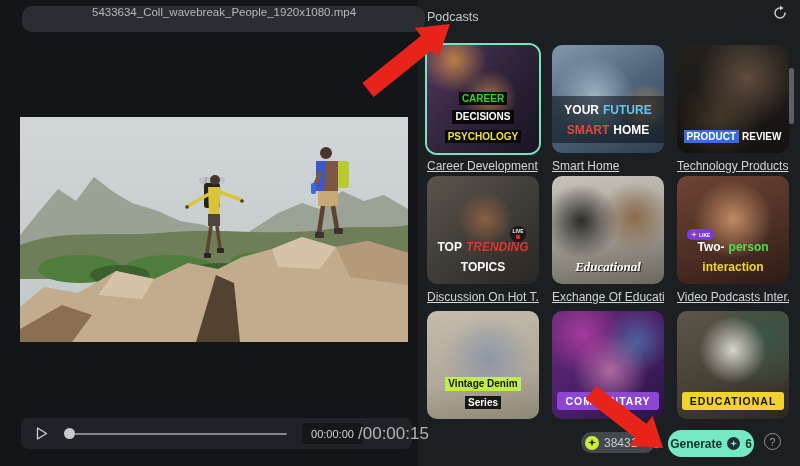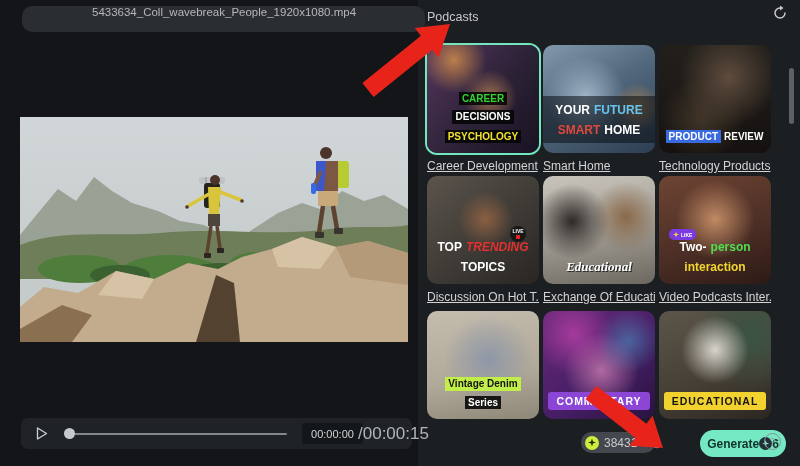--- a/index.html
+++ b/index.html
@@ -21,21 +21,21 @@
   .video-frame{position:absolute;left:20px;top:117px;width:388px;height:225px;overflow:hidden;background:#0c0e10;}
   
   .player-bar{position:absolute;left:21px;top:418px;width:391px;height:31px;background:#1f2327;border-radius:7px;}
   .play-btn{position:absolute;left:15px;top:9px;width:12px;height:13px;}
   .slider{position:absolute;left:44px;top:14px;width:222px;height:3px;}
   .slider-track{position:absolute;left:0;right:0;top:1px;height:1.6px;background:#84888c;border-radius:1px;}
   .slider-handle{position:absolute;left:-1px;top:-4px;width:11px;height:11px;border-radius:50%;background:#c6cacd;}
   .time-box{position:absolute;left:281px;top:5px;width:61px;height:21px;background:#141719;border-radius:3px;color:#d2d4d6;font-size:11px;display:flex;align-items:center;justify-content:center;}
   .time-total{position:absolute;left:337px;top:5px;height:21px;display:flex;align-items:center;color:#b2b5b7;font-size:17px;}
   
-  .tpl-row{position:absolute;left:427px;display:flex;gap:4px;}
+  .tpl-row{position:absolute;left:427px;display:flex;gap:13px;}
   .tpl-cell{position:relative;width:112px;}
   .tpl-card{position:relative;width:112px;height:108px;border-radius:10px;overflow:hidden;cursor:pointer;}
   .tpl-card.selected{box-shadow:0 0 0 2px var(--selection,#74e6bd);}
   .tpl-cap{margin-top:6px;font-size:12px;color:#d2d4d6;white-space:nowrap;overflow:hidden;text-decoration:underline;}
   .ov{position:absolute;left:0;right:0;bottom:8px;text-align:center;line-height:1.15;}
   .ov .ln{margin:1px 0;}
   .wd{display:inline-block;font-weight:bold;font-size:10px;padding:0 1px;margin:0 1px;white-space:nowrap;}
   .wd.chip{background:rgba(5,5,5,.88);padding:1px 3px;}
   .wd.serif{font-family:"Liberation Serif",serif;font-style:italic;font-size:13px;text-shadow:1px 1px 0 #222;}
   .wd.big{font-size:12px;}
@@ -57,21 +57,21 @@
   .bg-t7{background:radial-gradient(circle at 55% 45%,#8e97a8 0%,transparent 52%),linear-gradient(170deg,#c4bcae 0%,#b0a898 60%,#8d8777 100%);}
   .bg-t8{background:radial-gradient(circle at 28% 22%,rgba(240,80,200,.5),transparent 34%),radial-gradient(circle at 76% 28%,rgba(80,200,240,.4),transparent 28%),radial-gradient(circle at 52% 55%,#b06aa0 0%,transparent 45%),linear-gradient(140deg,#6a2a7a 0%,#471f66 55%,#291340 100%);}
   .bg-t9{background:radial-gradient(circle at 50% 36%,#d8d4cc 0%,transparent 38%),radial-gradient(circle at 82% 22%,#3a5444 0%,transparent 45%),linear-gradient(160deg,#5c564a 0%,#443e34 60%,#2b2721 100%);}
   
   .credits-pill{position:absolute;left:581px;top:432px;height:21px;border-radius:11px;background:#43484e;display:flex;align-items:center;padding:0 8px 0 4px;gap:5px;cursor:pointer;}
   .credit-coin{width:14px;height:14px;border-radius:50%;background:var(--coin,#cdef3c);display:flex;align-items:center;justify-content:center;}
   .credit-coin .spark{width:8px;height:8px;background:#23270c;clip-path:polygon(50% 0,62% 38%,100% 50%,62% 62%,50% 100%,38% 62%,0 50%,38% 38%);}
   .credits-num{font-size:12px;color:#c9cbcd;}
   .credits-plus{font-size:12px;color:#c9cbcd;margin-left:-2px;}
   .mini-refresh{position:absolute;left:650px;top:437px;width:13px;height:13px;}
-  .generate-btn{position:absolute;left:700px;top:430px;width:86px;height:27px;border-radius:14px;background:var(--accent,#74e9c4);display:flex;align-items:center;justify-content:center;cursor:pointer;}
+  .generate-btn{position:absolute;left:668px;top:430px;width:86px;height:27px;border-radius:14px;background:var(--accent,#74e9c4);display:flex;align-items:center;justify-content:center;gap:5px;cursor:pointer;}
   .generate-label{font-size:12px;font-weight:bold;color:#12302a;}
   .gen-coin{width:13px;height:13px;border-radius:50%;background:#213038;display:flex;align-items:center;justify-content:center;}
   .gen-coin .spark{width:7px;height:7px;background:#8fe9cc;clip-path:polygon(50% 0,62% 38%,100% 50%,62% 62%,50% 100%,38% 62%,0 50%,38% 38%);}
   .gen-count{font-size:12px;font-weight:bold;color:#12302a;}
   .help-btn{position:absolute;left:764px;top:433px;width:17px;height:17px;border-radius:50%;border:1.4px solid #8e9296;box-sizing:border-box;display:flex;align-items:center;justify-content:center;font-size:10.5px;color:#9b9fa3;cursor:pointer;}
   
   .arrow{position:absolute;z-index:50;pointer-events:none;}
 </style>
 </head>
 <body>

